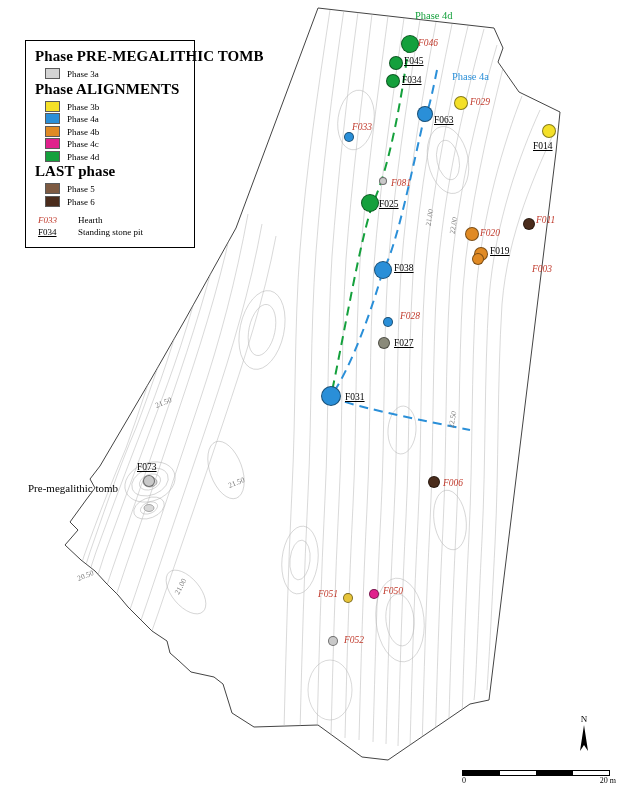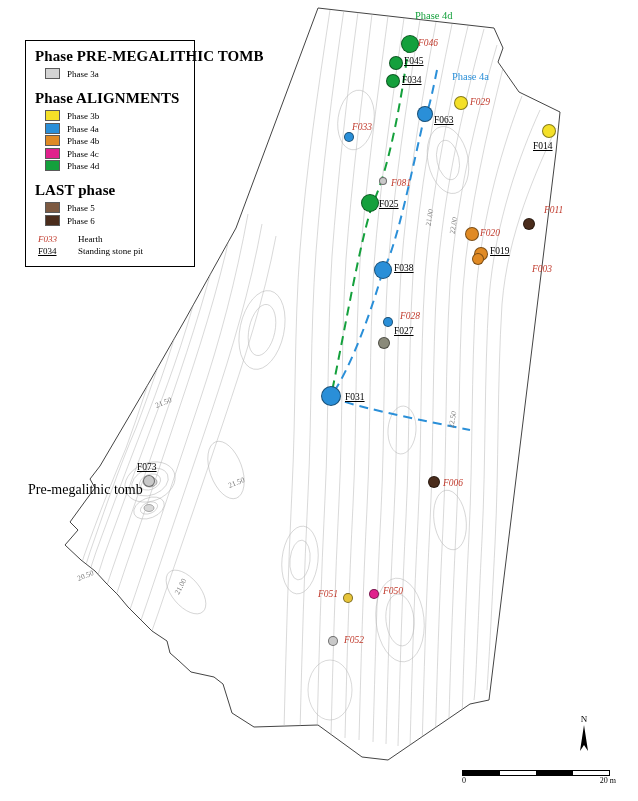--- a/index.html
+++ b/index.html
@@ -21,21 +21,21 @@
     border:1px solid #000;background:#fff;
     padding:7px 8px 8px 9px;
     box-sizing:border-box;
     z-index:40;
   }
   .legend-title{
     font-size:15px;letter-spacing:.1px;margin:0 0 3px 0;color:#000;
     white-space:nowrap;
     font-weight:bold;
   }
-  .legend-title.indent{margin-top:11px;}
+  .legend-title.indent{margin-top:1px;}
   .legend-row{
     display:flex;align-items:flex-end;margin:1.5px 0 1.5px 10px;
   }
   .sw{
     width:13px;height:9px;border:1px solid #5a5a5a;margin-right:7px;flex:0 0 auto;
   }
   .legend-label{font-size:9px;color:#000;}
   .legend-sep{height:5px;}
   .legend-note{display:flex;align-items:center;margin:2px 0 2px 3px;}
   .legend-note .key{
@@ -54,21 +54,21 @@
   }
   .flabel{
     position:absolute;font-size:9.5px;font-style:italic;color:#c0392b;
     white-space:nowrap;z-index:31;
   }
   .flabel.plain{color:#000;font-style:normal;text-decoration:underline;}
   .phase-label{
     position:absolute;font-size:10.5px;white-space:nowrap;z-index:31;
   }
   .tomb-label{
-    position:absolute;font-size:14px;color:#000;white-space:nowrap;z-index:31;
+    position:absolute;font-size:11px;color:#000;white-space:nowrap;z-index:31;
   }
   .contour-label{
     position:absolute;font-size:7.5px;color:#7a7a7a;white-space:nowrap;z-index:20;
   }
 
   
   .north{position:absolute;right:42px;bottom:48px;width:24px;text-align:center;z-index:35;}
   .north .n{font-size:9px;color:#000;}
   .north svg{display:block;margin:1px auto 0;}
 
@@ -221,33 +221,33 @@
       <div class="flabel plain" style="left: 434px; top: 115px;">F063</div>
       <div class="dot" style="left: 542px; top: 124px; width: 14px; height: 14px; background: rgb(244, 224, 40);"></div>
       <div class="flabel plain" style="left: 533px; top: 141px;">F014</div>
       <div class="dot" style="left: 344px; top: 132px; width: 10px; height: 10px; background: rgb(42, 143, 216);"></div>
       <div class="flabel" style="left: 352px; top: 122px;">F033</div>
       <div class="dot" style="left: 379px; top: 177px; width: 8px; height: 8px; background: rgb(201, 201, 201);"></div>
       <div class="flabel" style="left: 391px; top: 178px;">F081</div>
       <div class="dot" style="left: 361px; top: 194px; width: 18px; height: 18px; background: rgb(20, 160, 60);"></div>
       <div class="flabel plain" style="left: 379px; top: 199px;">F025</div>
       <div class="dot" style="left: 523px; top: 218px; width: 12px; height: 12px; background: rgb(74, 44, 28);"></div>
-      <div class="flabel" style="left: 536px; top: 205px; margin-left: 8px;">F011</div>
+      <div class="flabel" style="left: 536px; top: 215px;">F011</div>
       <div class="dot" style="left: 465px; top: 227px; width: 14px; height: 14px; background: rgb(224, 138, 36);"></div>
       <div class="flabel" style="left: 480px; top: 228px;">F020</div>
       <div class="dot" style="left: 474px; top: 247px; width: 14px; height: 14px; background: rgb(224, 138, 36);"></div>
       <div class="flabel plain" style="left: 490px; top: 246px;">F019</div>
       <div class="dot" style="left: 472px; top: 253px; width: 12px; height: 12px; background: rgb(224, 138, 36);"></div>
       <div class="flabel" style="left: 488px; top: 264px; margin-left: 44px;">F003</div>
       <div class="dot" style="left: 374px; top: 261px; width: 18px; height: 18px; background: rgb(42, 143, 216);"></div>
       <div class="flabel plain" style="left: 394px; top: 263px;">F038</div>
       <div class="dot" style="left: 383px; top: 317px; width: 10px; height: 10px; background: rgb(42, 143, 216);"></div>
       <div class="flabel" style="left: 400px; top: 311px; text-align: center;">F028</div>
       <div class="dot" style="left: 378px; top: 337px; width: 12px; height: 12px; background: rgb(138, 138, 122);"></div>
-      <div class="flabel plain" style="left: 394px; top: 326px; text-align: right;">F027</div>
+      <div class="flabel plain" style="left: 394px; top: 338px; text-align: right;">F027</div>
       <div class="dot" style="left: 321px; top: 386px; width: 20px; height: 20px; background: rgb(42, 143, 216);"></div>
       <div class="flabel plain" style="left: 345px; top: 392px;">F031</div>
       <div class="dot" style="left: 428px; top: 476px; width: 12px; height: 12px; background: rgb(74, 44, 28);"></div>
       <div class="flabel" style="left: 443px; top: 478px;">F006</div>
       <div class="dot" style="left: 143px; top: 475px; width: 12px; height: 12px; background: rgb(201, 201, 201);"></div>
       <div class="flabel plain" style="left: 137px; top: 462px; text-align: center;">F073</div>
       <div class="dot" style="left: 343px; top: 593px; width: 10px; height: 10px; background: rgb(230, 196, 58);"></div>
       <div class="flabel" style="left: 318px; top: 589px;">F051</div>
       <div class="dot" style="left: 369px; top: 589px; width: 10px; height: 10px; background: rgb(224, 32, 140);"></div>
       <div class="flabel" style="left: 383px; top: 586px;">F050</div>

